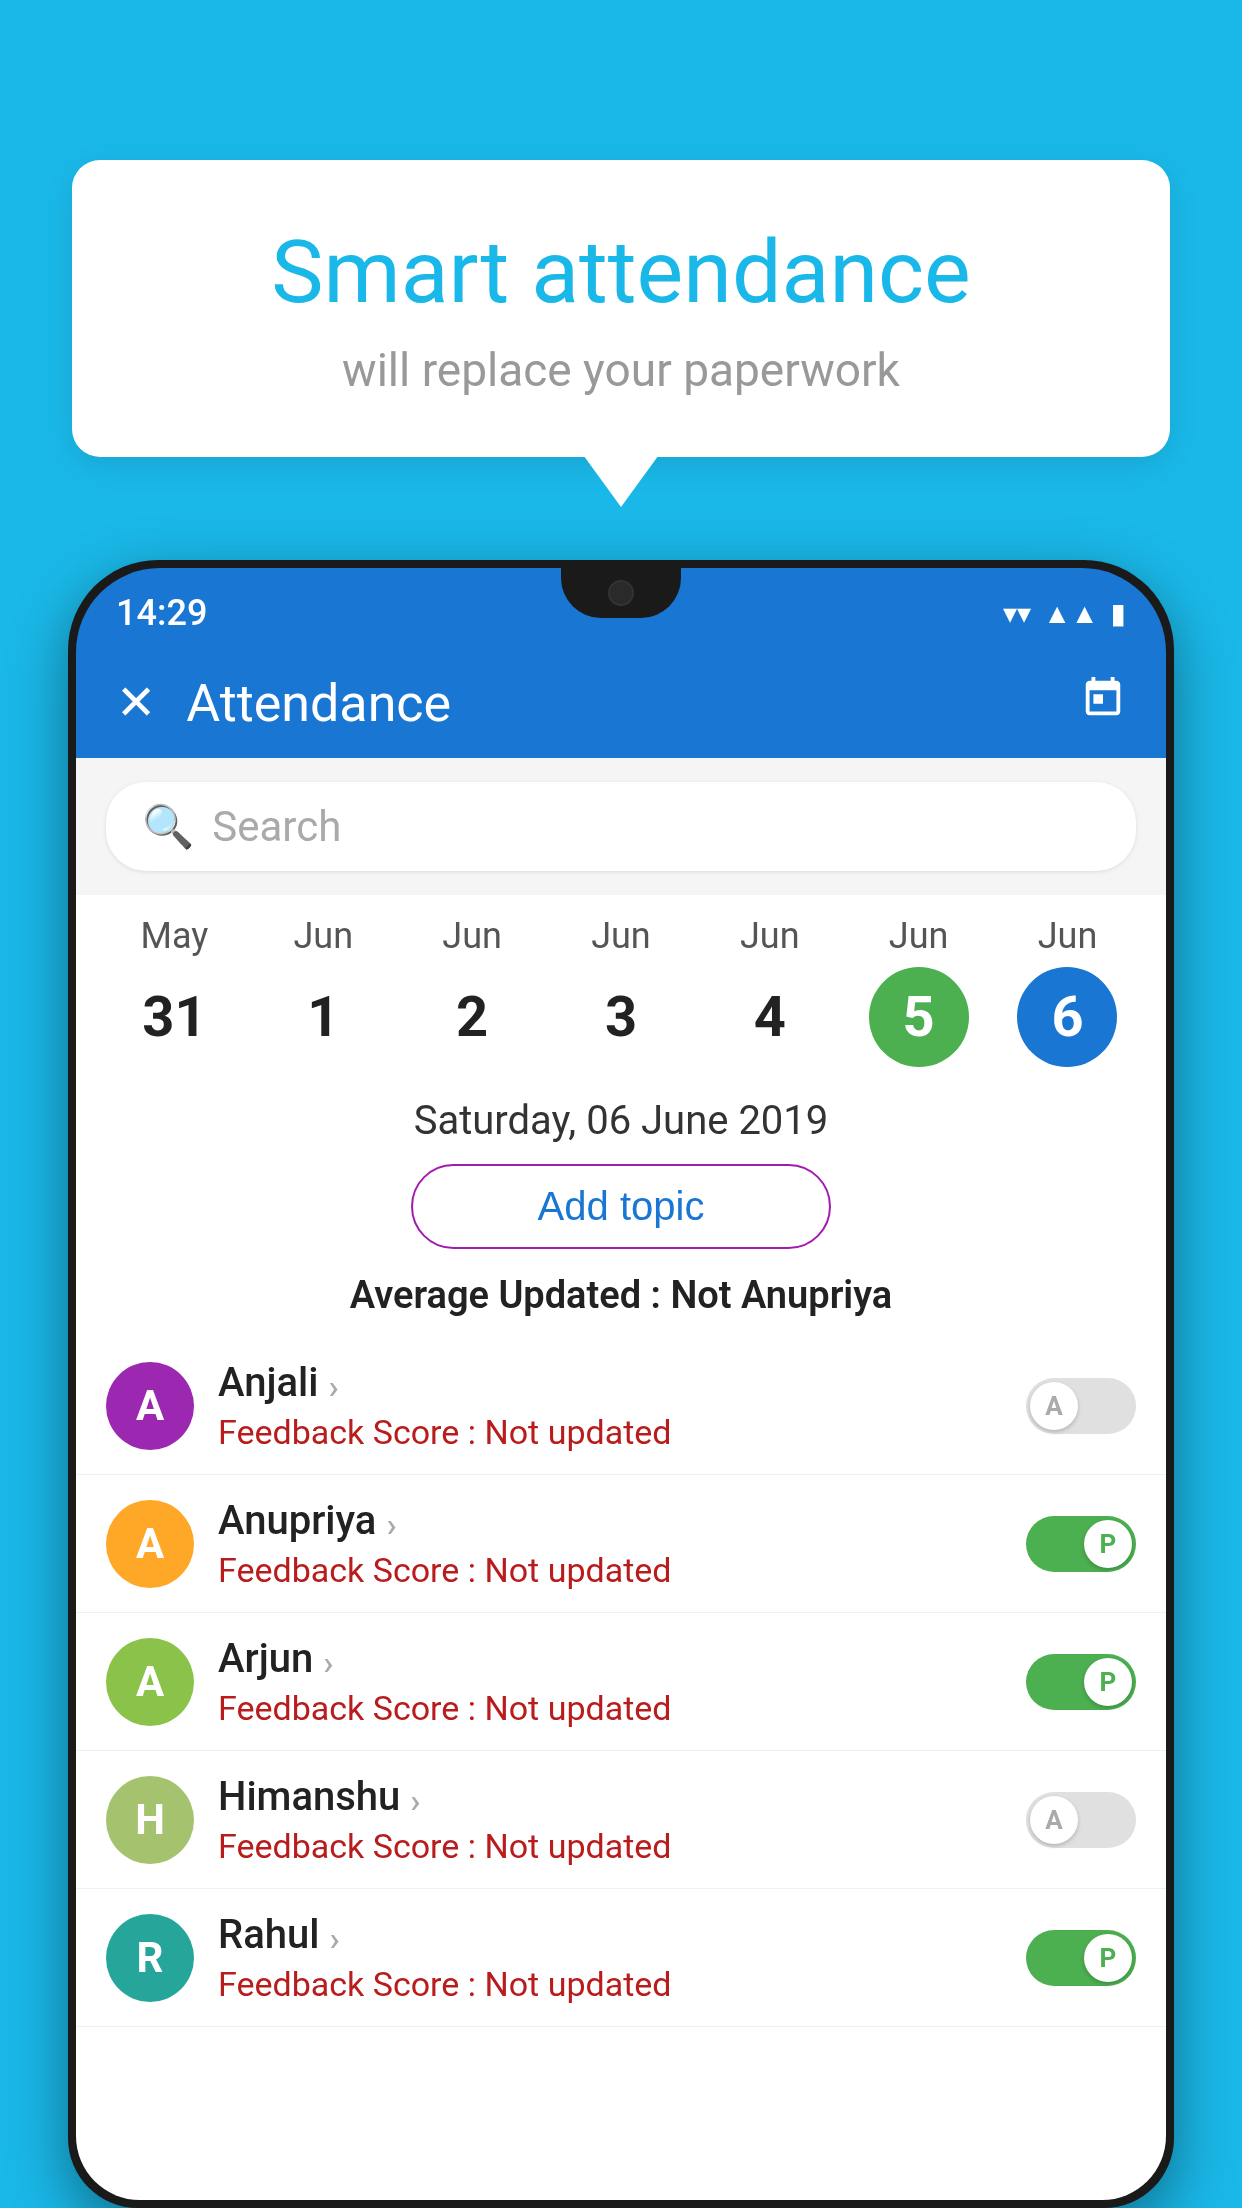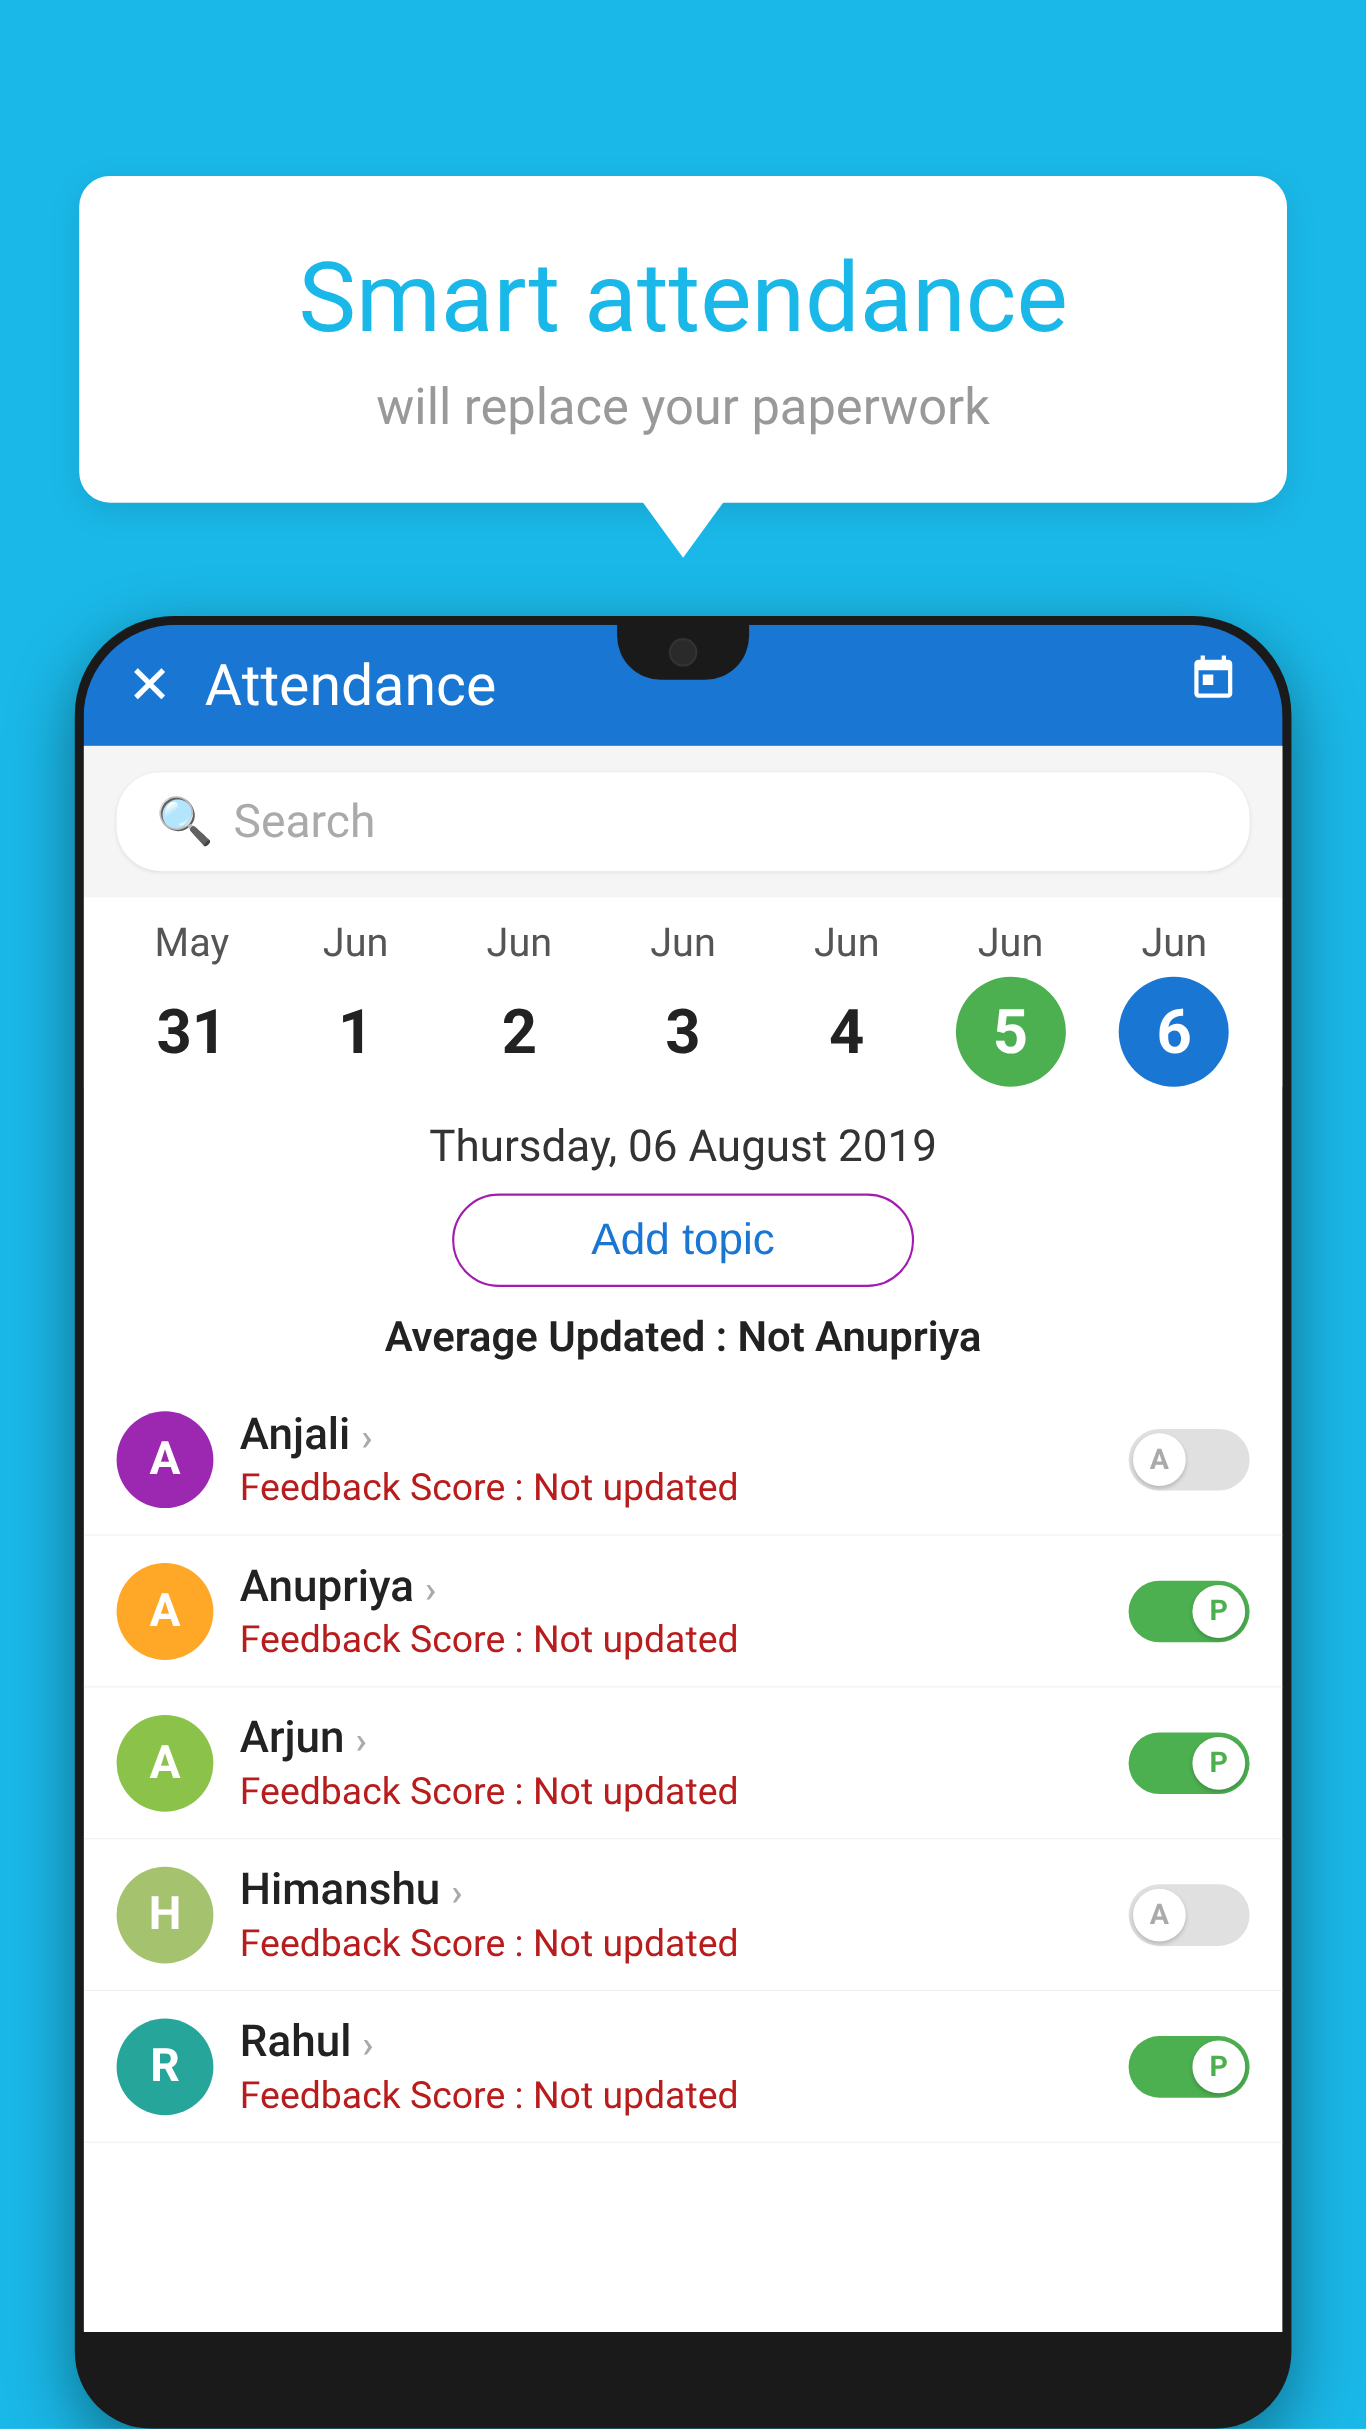--- a/index.html
+++ b/index.html
@@ -387,20 +387,28 @@
   </div>
 </div>
 
 <div class="phone-frame">
   <div class="phone-inner">
 
     <div class="notch">
       <div class="camera-dot"></div>
     </div>
 
+    <div class="status-bar">
+      <span class="status-time">14:29</span>
+      <div class="status-icons">
+        <span style="color:white;font-size:28px;">▾▾</span>
+        <span style="color:white;font-size:28px;">▲▲</span>
+        <span style="color:white;font-size:28px;">▮</span>
+      </div>
+    </div>
 
     <div class="app-bar">
       <span class="close-btn">✕</span>
       <span class="app-title">Attendance</span>
       <span class="calendar-icon">
         <svg width="46" height="46" viewBox="0 0 24 24" fill="white" xmlns="http://www.w3.org/2000/svg">
           <path d="M19 3h-1V1h-2v2H8V1H6v2H5c-1.1 0-2 .9-2 2v14c0 1.1.9 2 2 2h14c1.1 0 2-.9 2-2V5c0-1.1-.9-2-2-2zm0 16H5V8h14v11zM7 10h5v5H7z"></path>
         </svg>
       </span>
     </div>
@@ -438,21 +446,21 @@
           <div class="cal-day">
             <div class="cal-month">Jun</div>
             <div class="cal-date today">5</div>
           </div>
           <div class="cal-day">
             <div class="cal-month">Jun</div>
             <div class="cal-date selected">6</div>
           </div>
         </div>
 
-      <div class="selected-date-label">Thursday, 06 August 2019</div>
+      <div class="selected-date-label">Saturday, 06 June 2019</div>
 
       <button class="add-topic-btn">Add topic</button>
 
       <div class="avg-feedback">
         <span>Average Updated :</span>
         <span>Not Anupriya</span>
       </div>
 
       <div class="student-list" id="student-list">
       <div class="student-item">

